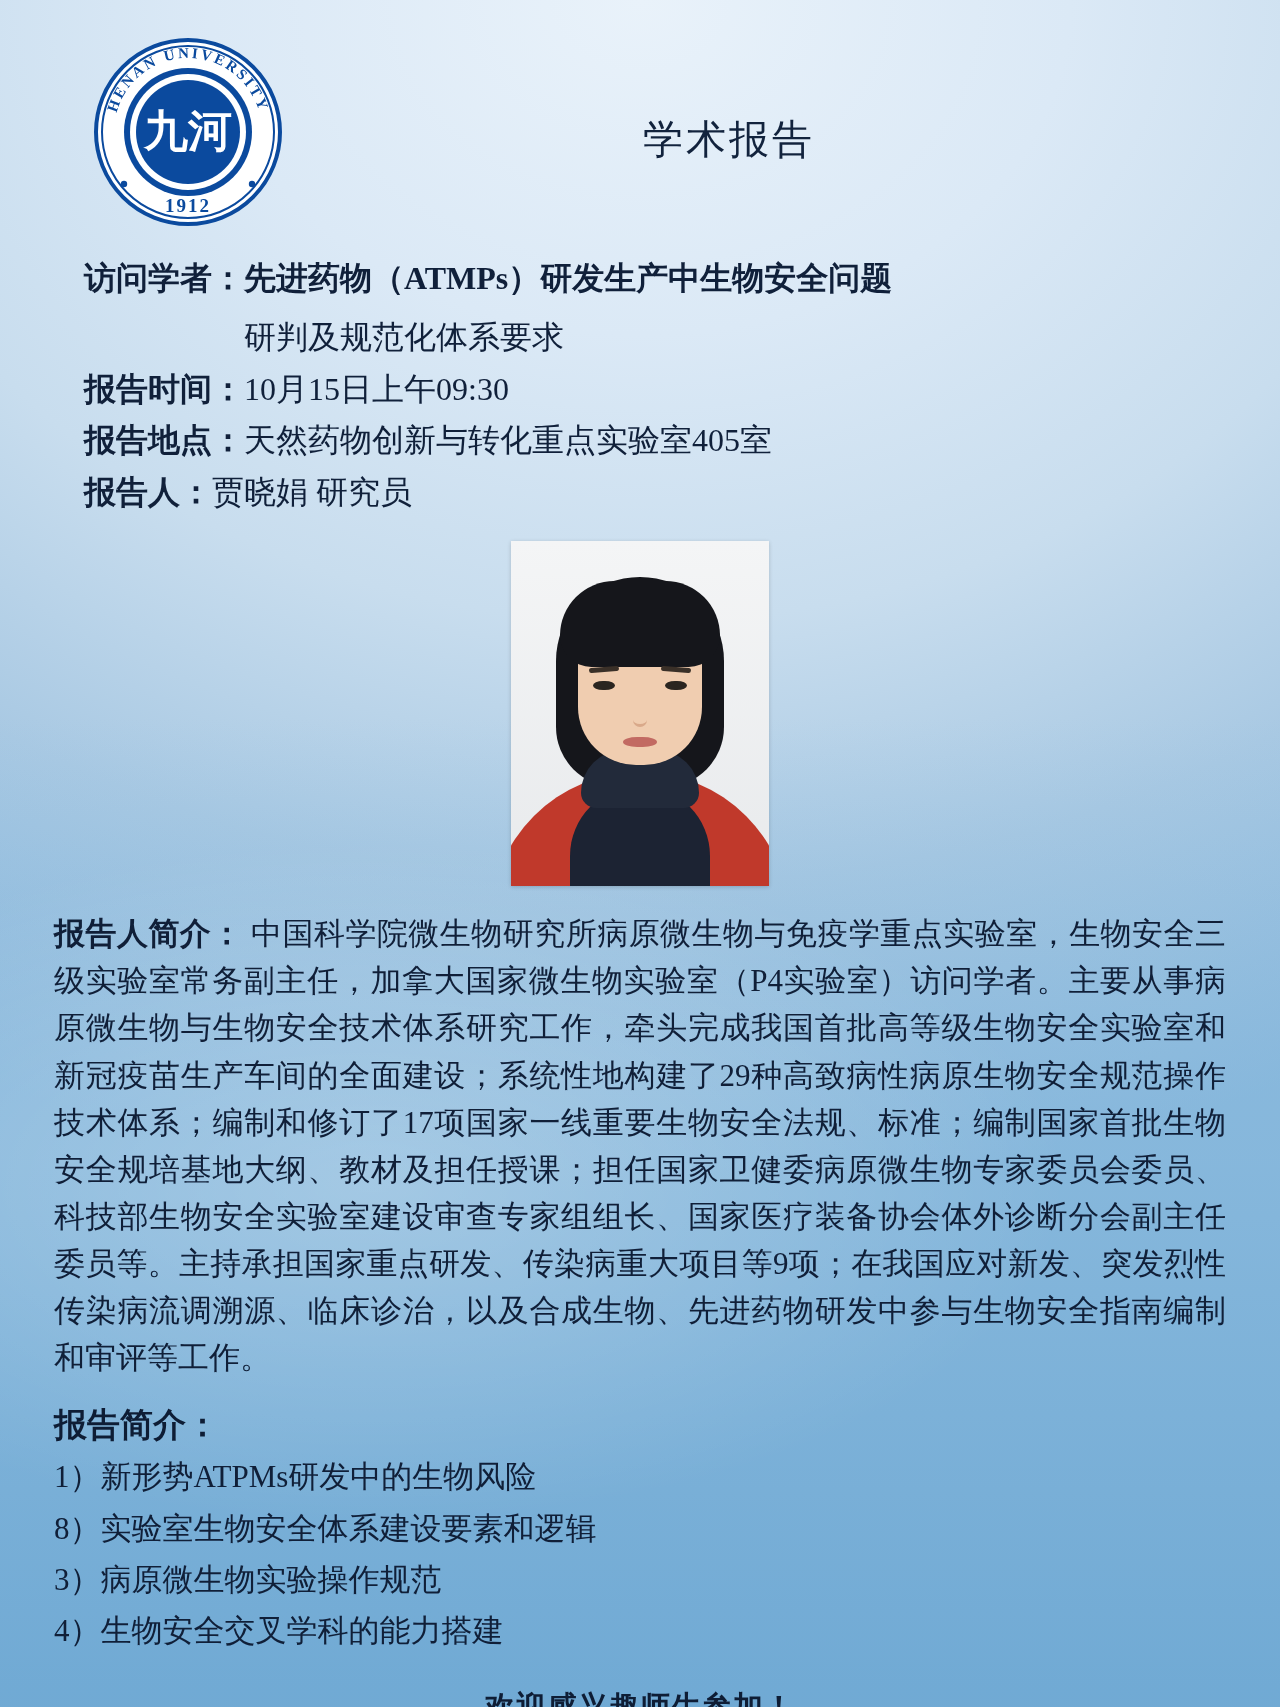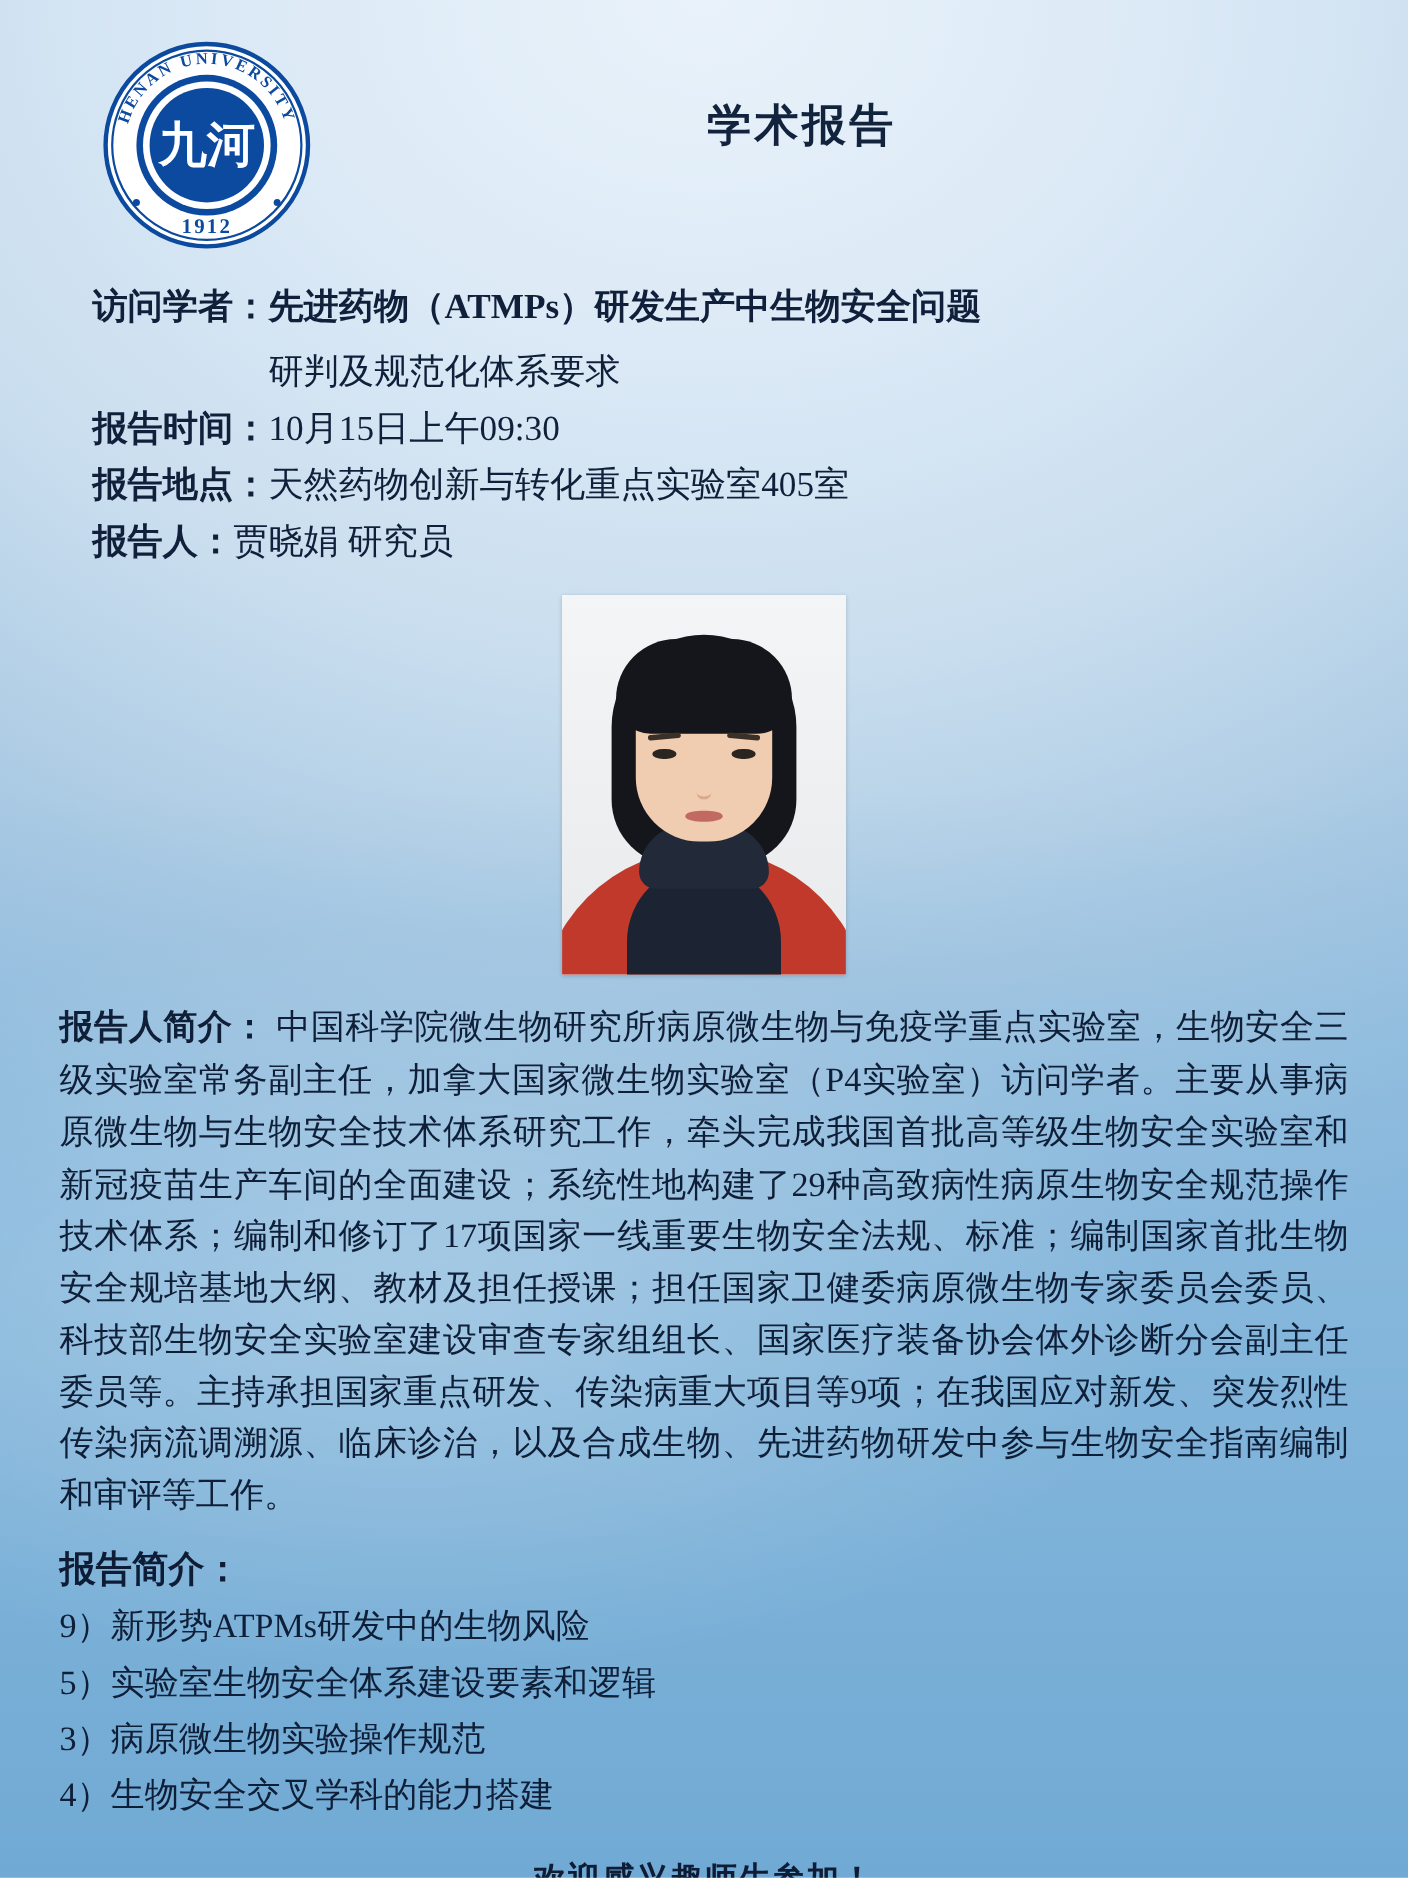--- a/index.html
+++ b/index.html
@@ -68,24 +68,24 @@
   .lab-title {
     font-size: 41px;
     font-weight: bold;
     letter-spacing: 3px;
     color: #12233d;
     font-family: "DejaVu Serif", "Liberation Serif", serif;
     text-shadow: 0 1px 0 rgba(255,255,255,0.5);
   }
   .report-kind {
     font-size: 40px;
-    font-weight: bold;
+    font-weight: normal;
     letter-spacing: 3px;
     color: #12233d;
-    margin-top: 0;
+    margin-top: 26px;
     font-family: "DejaVu Serif", "Liberation Serif", serif;
   }
 
   
   .meta {
     margin-top: 26px;
     padding-left: 36px;
     color: #10203a;
   }
   .meta-row {
@@ -332,22 +332,22 @@
       </div>
     </div>
 
     <div class="bio">
       <b>报告人简介：</b>
       <span>中国科学院微生物研究所病原微生物与免疫学重点实验室，生物安全三级实验室常务副主任，加拿大国家微生物实验室（P4实验室）访问学者。主要从事病原微生物与生物安全技术体系研究工作，牵头完成我国首批高等级生物安全实验室和新冠疫苗生产车间的全面建设；系统性地构建了29种高致病性病原生物安全规范操作技术体系；编制和修订了17项国家一线重要生物安全法规、标准；编制国家首批生物安全规培基地大纲、教材及担任授课；担任国家卫健委病原微生物专家委员会委员、科技部生物安全实验室建设审查专家组组长、国家医疗装备协会体外诊断分会副主任委员等。主持承担国家重点研发、传染病重大项目等9项；在我国应对新发、突发烈性传染病流调溯源、临床诊治，以及合成生物、先进药物研发中参与生物安全指南编制和审评等工作。</span>
     </div>
 
     <div class="abstract">
       <div class="abstract-title">报告简介：</div>
-      <div class="abstract-item">9）新形势ATPMs研发中的生物风险</div>
-      <div class="abstract-item">5）实验室生物安全体系建设要素和逻辑</div>
+      <div class="abstract-item">1）新形势ATPMs研发中的生物风险</div>
+      <div class="abstract-item">8）实验室生物安全体系建设要素和逻辑</div>
       <div class="abstract-item">3）病原微生物实验操作规范</div>
       <div class="abstract-item">4）生物安全交叉学科的能力搭建</div>
     </div>
 
     <div class="footer">欢迎感兴趣师生参加！</div>
 
   </div>
 </div>
 
 </body></html>

